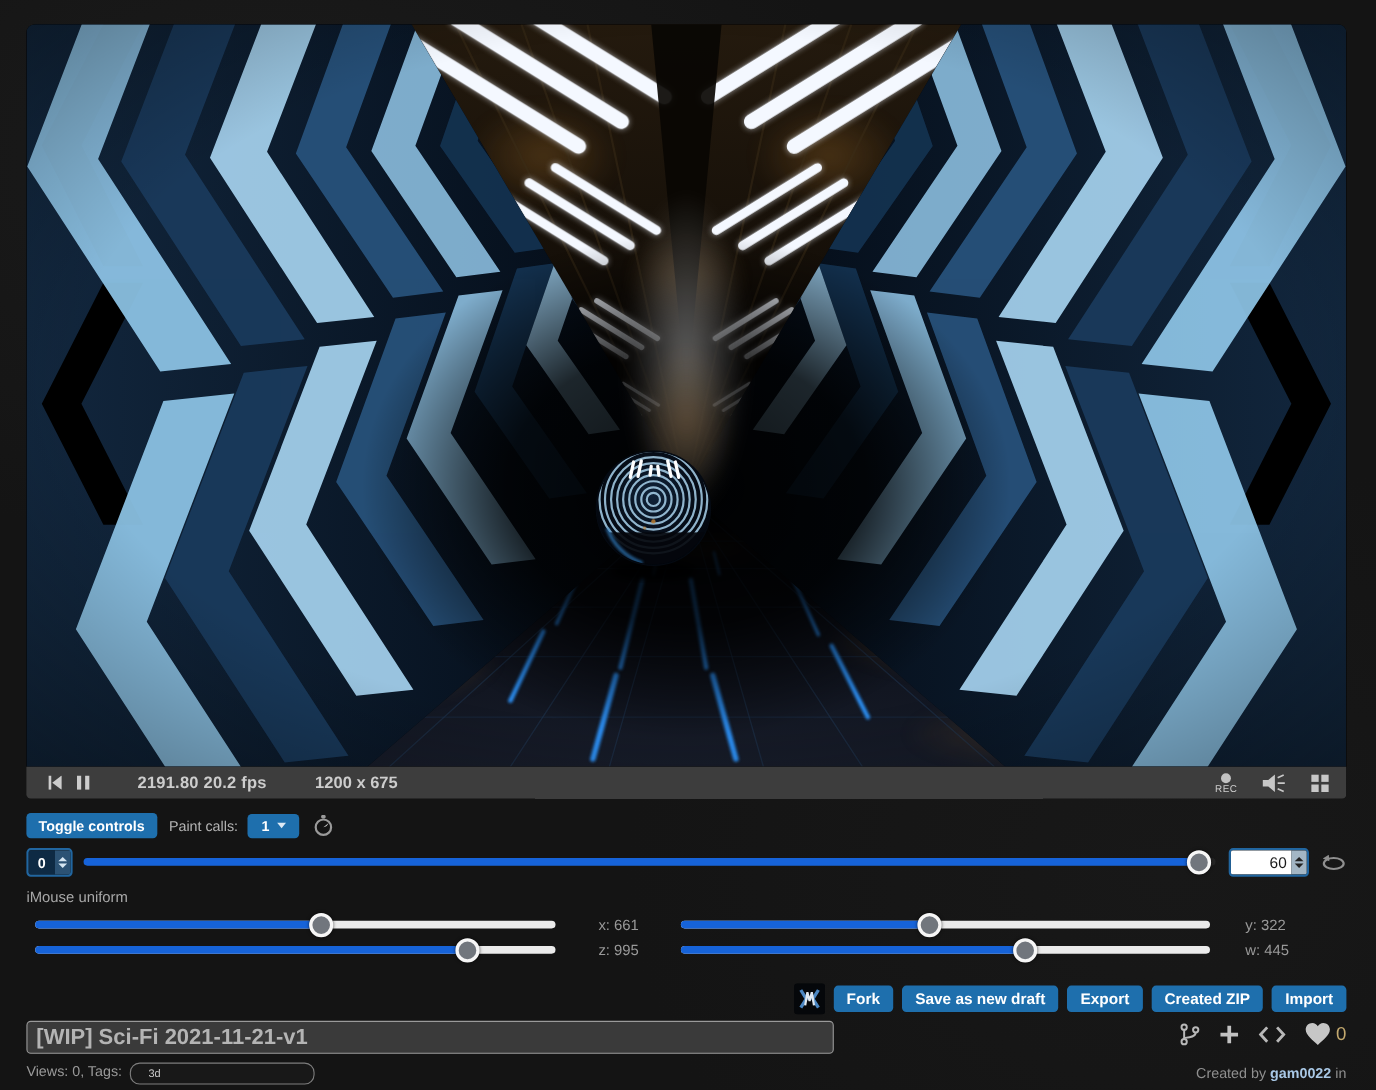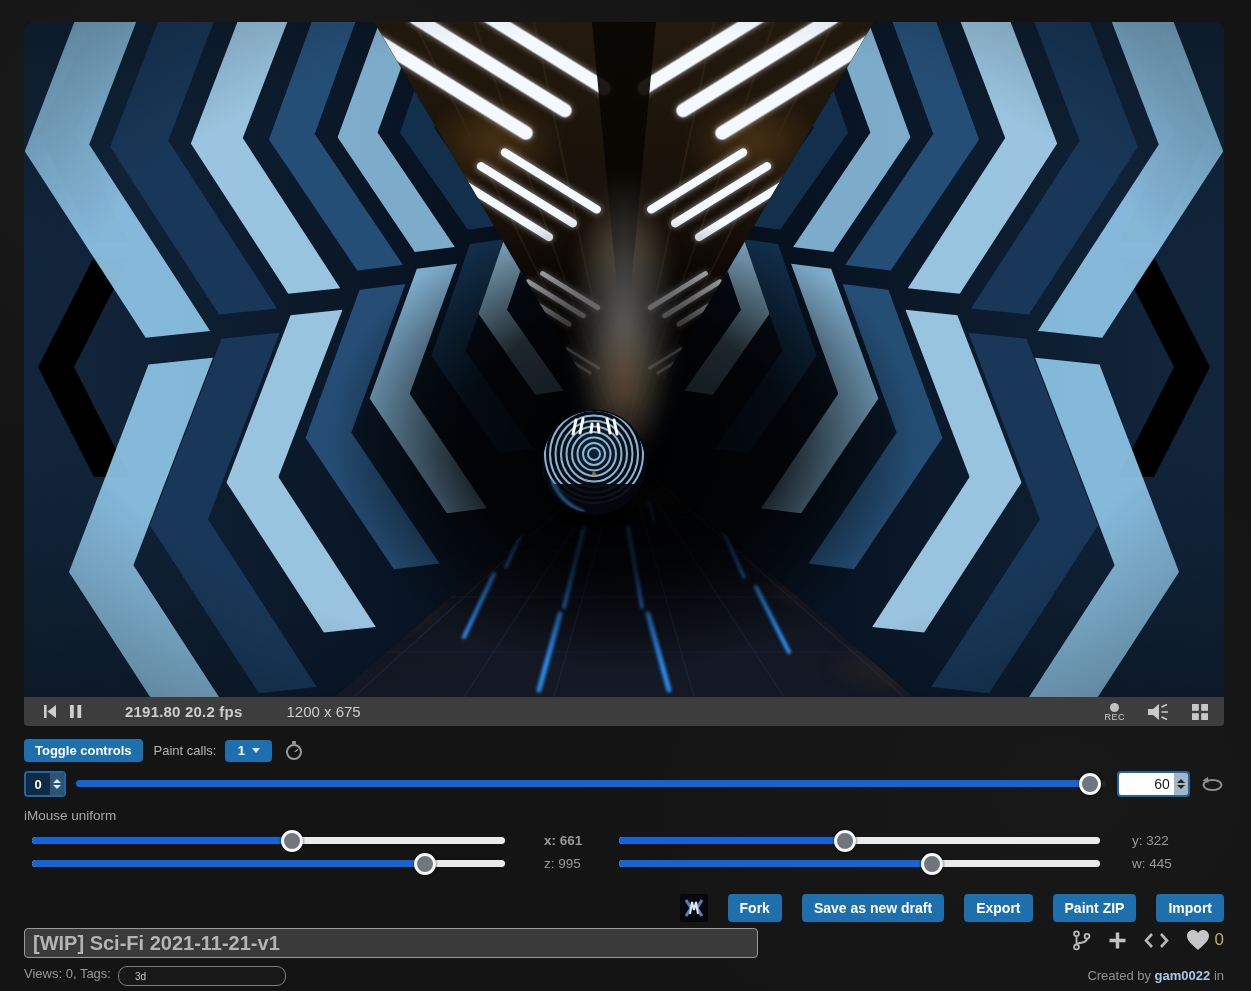--- a/index.html
+++ b/index.html
@@ -13,21 +13,21 @@
   .canvas-wrap{position:absolute;left:24px;top:22px;width:1200px;height:675px;
     border-radius:8px 8px 0 0;overflow:hidden;background:#000;}
   .canvas-wrap svg{display:block;}
   
   .playbar{position:absolute;left:24px;top:697px;width:1200px;height:29px;background:#3d3d3d;
     border-radius:0 0 4px 4px;display:flex;align-items:center;color:#cdcdcd;}
   .pb-icon{display:flex;align-items:center;justify-content:center;cursor:pointer;}
   .pb-skip{margin-left:20px;}
   .pb-pause{margin-left:13px;}
   .pb-time{margin-left:43px;font-size:15px;font-weight:bold;letter-spacing:.2px;}
-  .pb-res{margin-left:44px;font-size:15px;font-weight:normal;}
+  .pb-res{margin-left:44px;font-size:15px;font-weight:bold;}
   .pb-spacer{flex:1;}
   .pb-rec{display:flex;flex-direction:column;align-items:center;margin-right:22px;cursor:pointer;}
   .pb-rec .dot{width:9px;height:9px;border-radius:50%;background:#c2c2c2;margin-bottom:1px;}
   .pb-rec .lbl{font-size:9px;font-weight:normal;letter-spacing:.5px;line-height:8px;}
   .pb-vol{margin-right:22px;}
   .pb-fs{margin-right:16px;}
   
   .controls-row{position:absolute;left:24px;top:739px;height:23px;display:flex;align-items:center;}
   .btn-blue{background:#1e6fad;color:#fff;font-weight:bold;font-size:13px;border:none;
     border-radius:4px;padding:4px 11px;cursor:pointer;font-family:"Liberation Sans",sans-serif;}
@@ -58,21 +58,21 @@
   .car{width:0;height:0;border-left:4px solid transparent;border-right:4px solid transparent;}
   .car.up{border-bottom:4px solid #d6e6f2;margin-bottom:2px;}
   .car.dn{border-top:4px solid #d6e6f2;}
   .numctl.light .car.up{border-bottom-color:#222;}
   .numctl.light .car.dn{border-top-color:#222;}
   .loop-icon{margin-left:10px;display:flex;cursor:pointer;}
   .imouse-label{position:absolute;left:24px;top:808px;color:#a8a8a8;font-size:13.5px;}
   .ms{position:absolute;height:22px;}
   .ms-label{position:absolute;color:#999;font-size:13.5px;line-height:22px;}
   
-  .actions-row{position:absolute;right:27px;top:894px;display:flex;gap:20px;}
+  .actions-row{position:absolute;right:27px;top:894px;display:flex;align-items:center;gap:8px;}
   .thumb-icon{width:28px;height:28px;border-radius:3px;overflow:hidden;cursor:pointer;background:#05070a;display:flex;}
   .actions-row .btn-blue{font-size:14px;padding:4px 12px;}
   
   .title-input{position:absolute;left:24px;top:928px;width:734px;height:30px;box-sizing:border-box;
     background:#3a3a3a;border:1px solid #9a9a9a;border-radius:4px;color:#b4b4b4;
     font-family:"Liberation Sans",sans-serif;font-size:20px;font-weight:bold;padding:0 8px;}
   .title-icons{position:absolute;right:27px;top:929px;display:flex;align-items:center;gap:17px;}
   .title-icons .ic{display:flex;cursor:pointer;}
   .like-wrap{display:flex;align-items:center;gap:5px;}
   .like-count{color:#c4a96e;font-size:17px;}
@@ -387,21 +387,21 @@
   </div>
 
   <div class="imouse-label">iMouse uniform</div>
 
   <div class="ms slider" style="left: 32px; top: 830px; width: 473px; --p: 55;">
     <div class="track">
         <div class="fill"></div>
       </div>
     <div class="thumb"></div>
   </div>
-  <div class="ms-label" style="left:544px;top:830px;font-weight:bold;">x: 661</div>
+  <div class="ms-label" style="left:544px;top:830px;">x: 661</div>
 
   <div class="ms slider" style="left: 619px; top: 830px; width: 481px; --p: 47;">
     <div class="track">
         <div class="fill"></div>
       </div>
     <div class="thumb"></div>
   </div>
   <div class="ms-label" style="left:1132px;top:830px;">y: 322</div>
 
   <div class="ms slider" style="left: 32px; top: 853px; width: 473px; --p: 83;">
@@ -425,21 +425,21 @@
       <svg width="28" height="28">
         <rect width="28" height="28" fill="#05070a"></rect>
         <path d="M6,6 L11,14 L6,22" stroke="#4a86c2" stroke-width="3" fill="none"></path>
         <path d="M22,6 L17,14 L22,22" stroke="#4a86c2" stroke-width="3" fill="none"></path>
         <path d="M10,20 L12,8 L14,16 L16,8 L18,20" stroke="#dfe8f0" stroke-width="2" fill="none"></path>
       </svg>
     </span>
     <button class="btn-blue">Fork</button>
     <button class="btn-blue">Save as new draft</button>
     <button class="btn-blue">Export</button>
-    <button class="btn-blue">Paint ZIP</button>
+    <button class="btn-blue">Created ZIP</button>
     <button class="btn-blue">Import</button>
   </div>
 
   <input class="title-input" type="text" value="[WIP] Sci-Fi 2021-11-21-v1" style="">
 
   <div class="title-icons">
     <span class="ic">
       <svg width="19" height="21" fill="none" stroke="#b8b8b8" stroke-width="1.8">
         <circle cx="4.5" cy="3.8" r="2.4"></circle>
         <circle cx="15" cy="6.2" r="2.4"></circle>

